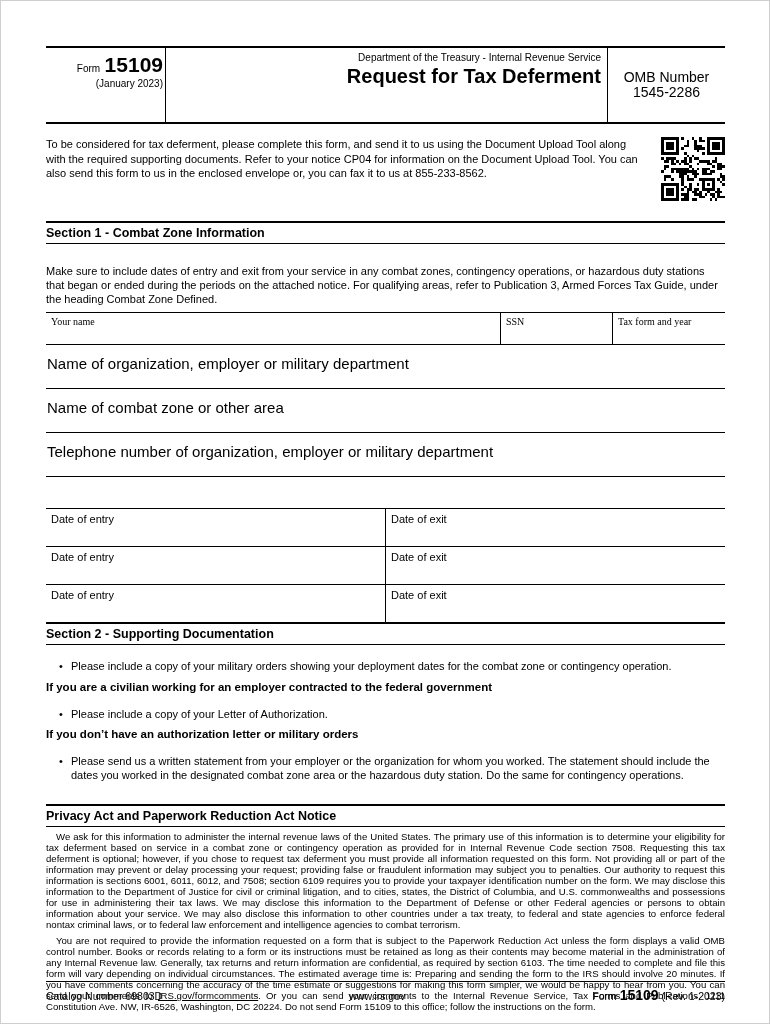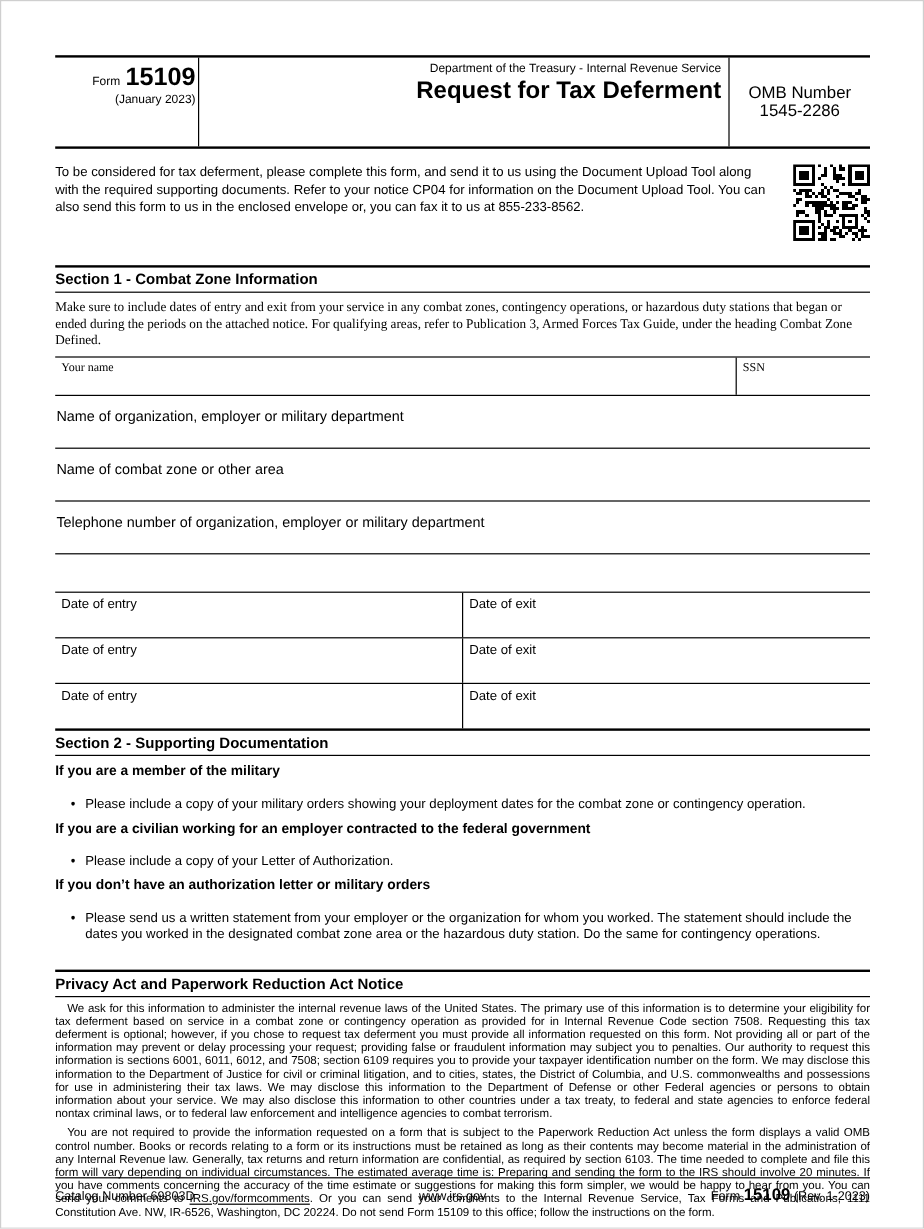--- a/index.html
+++ b/index.html
@@ -22,29 +22,29 @@
 
   
   .intro{display:flex;margin-top:13px;}
   .intro-text{flex:1;font-size:11px;line-height:14.5px;padding-right:16px;margin:0;}
   .qr{width:64px;height:64px;flex:0 0 64px;}
 
   
   .section-head{border-top:2px solid #000;border-bottom:1px solid #000;font-size:12.5px;font-weight:bold;padding:3px 0;}
   .mt-s1{margin-top:20px;}
 
-  .instructions{font-size:11px;line-height:14px;margin:5px 0 0;font-family:Liberation Serif, serif;}
+  .instructions{font-size:11px;line-height:14px;margin:20px 0 0;}
 
   
   .fieldrow{display:flex;margin-top:6px;border-top:1px solid #000;border-bottom:1px solid #000;height:33px;font-size:10px;font-family:Liberation Serif, serif;}
   .fcell{padding:3px 5px;}
   .fcell-name{flex:1;}
   .fcell-ssn{width:112px;border-left:1px solid #000;}
   .fcell-tax{width:113px;border-left:1px solid #000;}
-  .ufield{border-bottom:1px solid #000;height:44px;padding:10px 1px 0;font-size:12px;}
+  .ufield{border-bottom:1px solid #000;height:44px;padding:10px 1px 0;font-size:15px;}
   .gap{height:31px;}
 
   
   .date-row{display:flex;border-top:1px solid #000;height:38px;font-size:11px;}
   .date-cell{flex:1;padding:4px 5px;}
   .date-cell + .date-cell{border-left:1px solid #000;}
 
   
   .sub-head{font-size:11.5px;font-weight:bold;margin-top:7px;}
   .bullet{font-size:11px;line-height:13.5px;margin-top:15px;padding-left:25px;position:relative;}
@@ -276,20 +276,23 @@
     <div class="section-head mt-s1">Section 1 - Combat Zone Information</div>
     <p class="instructions">Make sure to include dates of entry and exit from your service in any combat zones, contingency operations, or hazardous duty stations that began or ended during the periods on the attached notice. For qualifying areas, refer to Publication 3, Armed Forces Tax Guide, under the heading Combat Zone Defined.</p>
 
     <div class="fieldrow">
       <div class="fcell fcell-name">
         <span>Your name</span>
       </div>
       <div class="fcell fcell-ssn">
         <span>SSN</span>
       </div>
+      <div class="fcell fcell-tax">
+        <span>Tax form and year</span>
+      </div>
     </div>
 
     <div class="ufield">
       <span>Name of organization, employer or military department</span>
     </div>
     <div class="ufield">
       <span>Name of combat zone or other area</span>
     </div>
     <div class="ufield">
       <span>Telephone number of organization, employer or military department</span>
@@ -319,21 +322,20 @@
           <span>Date of entry</span>
         </div>
         <div class="date-cell">
           <span>Date of exit</span>
         </div>
       </div>
     </div>
 
     <div class="section-head">Section 2 - Supporting Documentation</div>
 
-    <div class="sub-head">If you are a member of the military</div>
     <div class="bullet">Please include a copy of your military orders showing your deployment dates for the combat zone or contingency operation.</div>
 
     <div class="sub-head">If you are a civilian working for an employer contracted to the federal government</div>
     <div class="bullet">Please include a copy of your Letter of Authorization.</div>
 
     <div class="sub-head">If you don’t have an authorization letter or military orders</div>
     <div class="bullet">Please send us a written statement from your employer or the organization for whom you worked. The statement should include the dates you worked in the designated combat zone area or the hazardous duty station. Do the same for contingency operations.</div>
 
     <div class="section-head mt-priv">Privacy Act and Paperwork Reduction Act Notice</div>
     <p class="fine">We ask for this information to administer the internal revenue laws of the United States. The primary use of this information is to determine your eligibility for tax deferment based on service in a combat zone or contingency operation as provided for in Internal Revenue Code section 7508. Requesting this tax deferment is optional; however, if you chose to request tax deferment you must provide all information requested on this form. Not providing all or part of the information may prevent or delay processing your request; providing false or fraudulent information may subject you to penalties. Our authority to request this information is sections 6001, 6011, 6012, and 7508; section 6109 requires you to provide your taxpayer identification number on the form. We may disclose this information to the Department of Justice for civil or criminal litigation, and to cities, states, the District of Columbia, and U.S. commonwealths and possessions for use in administering their tax laws. We may disclose this information to the Department of Defense or other Federal agencies or persons to obtain information about your service. We may also disclose this information to other countries under a tax treaty, to federal and state agencies to enforce federal nontax criminal laws, or to federal law enforcement and intelligence agencies to combat terrorism.</p>

